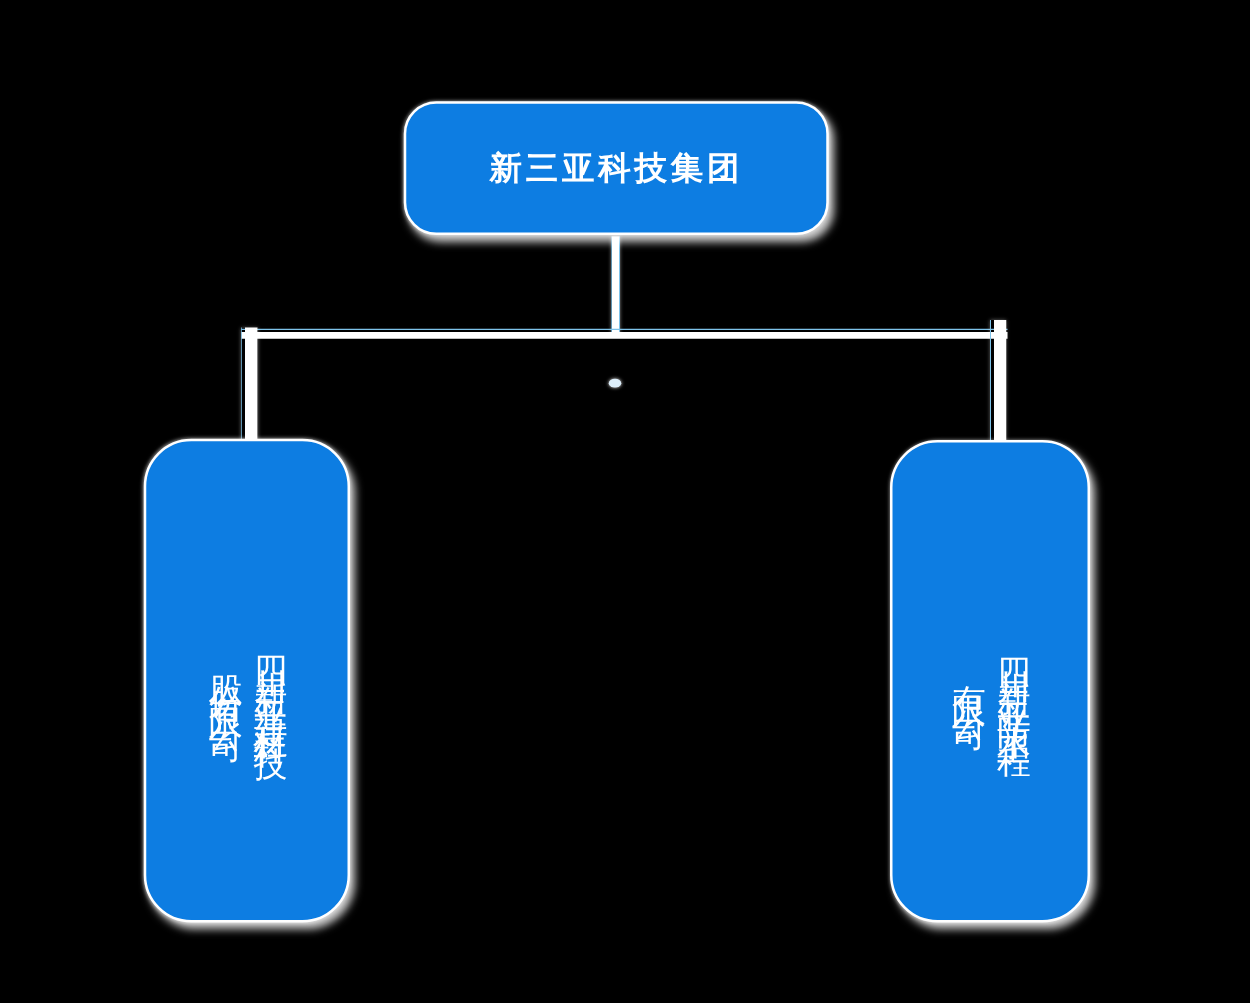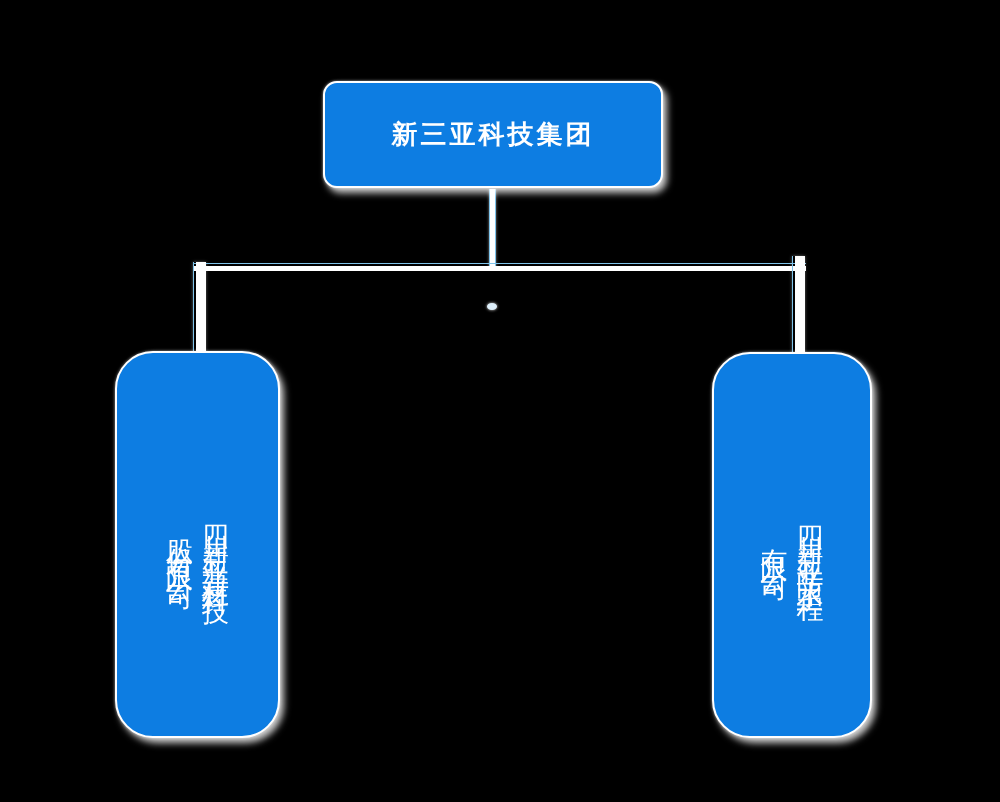--- a/index.html
+++ b/index.html
@@ -20,21 +20,21 @@
     border: 2px solid #ffffff;
     box-shadow: 4px 5px 7px rgba(255,255,255,0.8), 0 0 3px rgba(255,255,255,0.55);
     color: #ffffff;
     display: flex;
     align-items: center;
     justify-content: center;
   }
   .node-root {
     left: 323px; top: 81px;
     width: 340px; height: 107px;
-    border-radius: 14px;
+    border-radius: 26px;
   }
   .root-label {
     font-size: 26px;
     font-weight: 600;
     letter-spacing: 3px;
     white-space: nowrap;
   }
   .node-child { border-radius: 38px; }
   .node-left  { left: 115px; top: 351px; width: 165px; height: 387px; }
   .node-right { left: 712px; top: 352px; width: 160px; height: 386px; }

